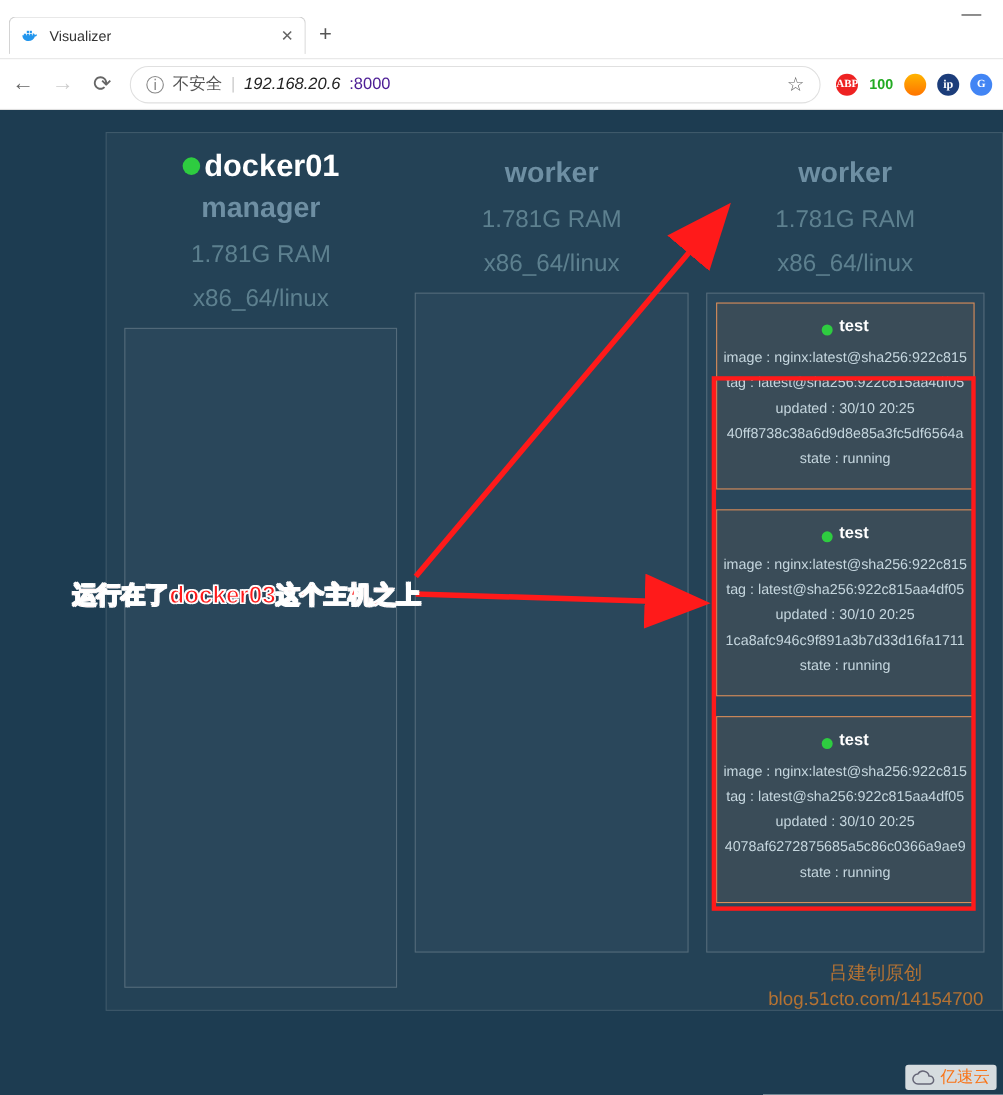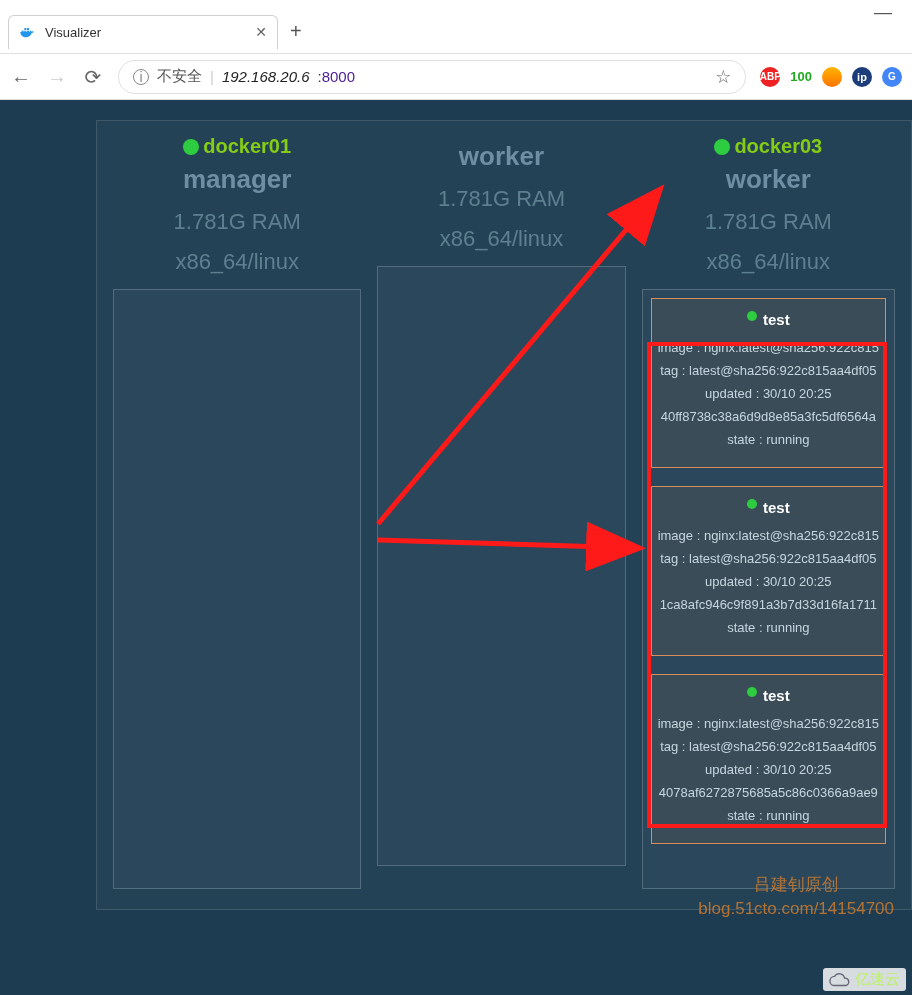--- a/index.html
+++ b/index.html
@@ -19,57 +19,57 @@
 .nav-btn { width: 22px; text-align: center; font-size: 20px; color: #666; cursor: pointer; }
 .nav-btn.disabled { color: #ccc; }
 .omnibox { flex: 1; height: 34px; border: 1px solid #e0e0e0; border-radius: 17px; display: flex; align-items: center; padding: 0 14px; gap: 8px; font-size: 15px; color: #333; }
 .omnibox .info-icon { color: #888; font-size: 14px; border: 1px solid #888; border-radius: 50%; width: 16px; height: 16px; display: flex; align-items: center; justify-content: center; }
 .omnibox .unsafe { color: #555; }
 .omnibox .divider { color: #ccc; }
 .omnibox .host { color: #222; font-style: italic; }
 .omnibox .port { color: #4c1d95; }
 .omnibox-star { margin-left: auto; color: #666; font-size: 18px; }
 .ext-icons { display: flex; align-items: center; gap: 10px; }
-.ext-icon { width: 20px; height: 20px; border-radius: 50%; display: flex; align-items: center; justify-content: center; font-size: 10px; font-weight: bold; }
+.ext-icon { width: 20px; height: 20px; border-radius: 50%; display: flex; align-items: center; justify-content: center; font-size: 10px; font-weight: bold; font-family: Liberation Serif, serif; }
 .abp { background: #e22; color: #fff; }
 .count200 { color: #2a2; font-weight: bold; font-size: 13px; }
 .avast { background: linear-gradient(#ffb400,#ff7400); }
 .ip { background: #1c3d7a; color: #fff; font-size: 11px; }
 .gtrans { background: #4285f4; color: #fff; }
 
 
 .viz { height: 895px; background: #1d3c51; padding-top: 20px; position: relative; overflow: hidden; }
 .frame { margin: 0 0 0 96px; border: 1px solid rgba(255,255,255,0.12); background: rgba(255,255,255,0.03); padding: 14px 0 20px 0; }
 .nodes { display: flex; gap: 16px; padding: 0 16px; }
 .node { width: 254px; display: flex; flex-direction: column; align-items: center; }
 .node-header { text-align: center; }
-.node-name { font-size: 20px; font-weight: 700; color: #84cc16; display: flex; align-items: center; justify-content: center; gap: 4px; }
+.node-name { font-size: 28px; font-weight: 700; color: #ffffff; display: flex; align-items: center; justify-content: center; gap: 4px; }
 .status-dot { width: 16px; height: 16px; background: #2ecc40; border-radius: 50%; display: inline-block; }
 .node-role { font-size: 26px; font-weight: 700; color: #6e8fa3; margin-top: 6px; }
 .node-ram, .node-arch { font-size: 22px; color: #5d808f; margin-top: 14px; }
 .task-area { margin-top: 14px; width: 100%; min-height: 600px; border: 1px solid rgba(255,255,255,0.2); background: rgba(255,255,255,0.03); padding: 8px; display: flex; flex-direction: column; gap: 18px; overflow: hidden; }
 
 .task { border: 1px solid #d88d5a; background: rgba(255,140,60,0.08); padding: 12px 6px; text-align: center; color: #d8e7ef; font-size: 13px; }
-.task-title { font-weight: 700; color: #fff; font-size: 15px; display: flex; align-items: flex-start; justify-content: center; gap: 6px; margin-bottom: 12px; }
+.task-title { font-weight: 700; color: #fff; font-size: 15px; display: flex; align-items: flex-end; justify-content: center; gap: 6px; margin-bottom: 12px; }
 .task-title .small-dot { width: 10px; height: 10px; background: #2ecc40; border-radius: 50%; display: inline-block; }
 .task-line { margin: 8px 0; white-space: nowrap; overflow: hidden; color: #c5d6de; }
 
 
 .highlight-box { position: absolute; border: 4px solid #ff1a1a; pointer-events: none; }
 
 
 .annotation-text { position: absolute; font-size: 22px; font-weight: 700; text-align: center; line-height: 1.4; }
 .annotation-text span { color: #ff1a1a; -webkit-text-stroke: 1px #fff; text-shadow: -1px -1px 0 #fff, 1px -1px 0 #fff, -1px 1px 0 #fff, 1px 1px 0 #fff; }
 
 
 svg.arrow { position: absolute; overflow: visible; pointer-events: none; }
 
 
 .wm1 { position: absolute; right: 18px; bottom: 74px; font-size: 17px; color: #ce7b2d; opacity: 0.85; text-align: center; line-height: 1.4; pointer-events: none; }
-.wm2 { position: absolute; right: 6px; bottom: 4px; display: flex; align-items: center; gap: 4px; font-size: 15px; color: #bef264; background: rgba(255,255,255,0.82); padding: 2px 6px; border-radius: 3px; }
+.wm2 { position: absolute; right: 6px; bottom: 4px; display: flex; align-items: center; gap: 4px; font-size: 15px; color: #f97316; background: rgba(255,255,255,0.82); padding: 2px 6px; border-radius: 3px; }
 .wm2 .cloud { width: 22px; height: 16px; }
 </style>
 </head>
 <body>
 
 <div class="window-controls">
   <span>—</span>
 </div>
 
 <div class="tab-strip">
@@ -131,24 +131,20 @@
         <div class="node">
     <div class="node-header">
       <div class="node-role">worker</div>
       <div class="node-ram">1.781G RAM</div>
       <div class="node-arch">x86_64/linux</div>
     </div>
     <div class="task-area"></div>
   </div>
         <div class="node">
     <div class="node-header">
-      <div class="node-name">
-              <span class="status-dot"></span>
-              <span>docker03</span>
-            </div>
       <div class="node-role">worker</div>
       <div class="node-ram">1.781G RAM</div>
       <div class="node-arch">x86_64/linux</div>
     </div>
     <div class="task-area">
             <div class="task">
       <div class="task-title">
                 <span class="small-dot"></span>
                 <span>test</span>
               </div>
@@ -192,20 +188,21 @@
       <marker id="ah" markerWidth="12" markerHeight="10" refX="10" refY="5" orient="auto">
         <polygon points="0,0 12,5 0,10" fill="#ff1a1a"></polygon>
       </marker>
     </defs>
     <line x1="378" y1="424" x2="658" y2="92" stroke="#ff1a1a" stroke-width="5" marker-end="url(#ah)"></line>
     <line x1="378" y1="440" x2="636" y2="448" stroke="#ff1a1a" stroke-width="5" marker-end="url(#ah)"></line>
   </svg>
 
   <div class="annotation-text" style="left:66px; top:395px;">
     <br>
+    <span>运行在了docker03这个主机之上</span>
   </div>
 
   <div class="wm1">
     <div>吕建钊原创</div>
     <div>blog.51cto.com/14154700</div>
   </div>
   <div class="wm2">
     <svg class="cloud" viewBox="0 0 24 16">
         <path d="M6 14a5 5 0 010-10 6 6 0 0111 2 4 4 0 011 8H6z" fill="none" stroke="#667" stroke-width="1.5"></path>
       </svg>

